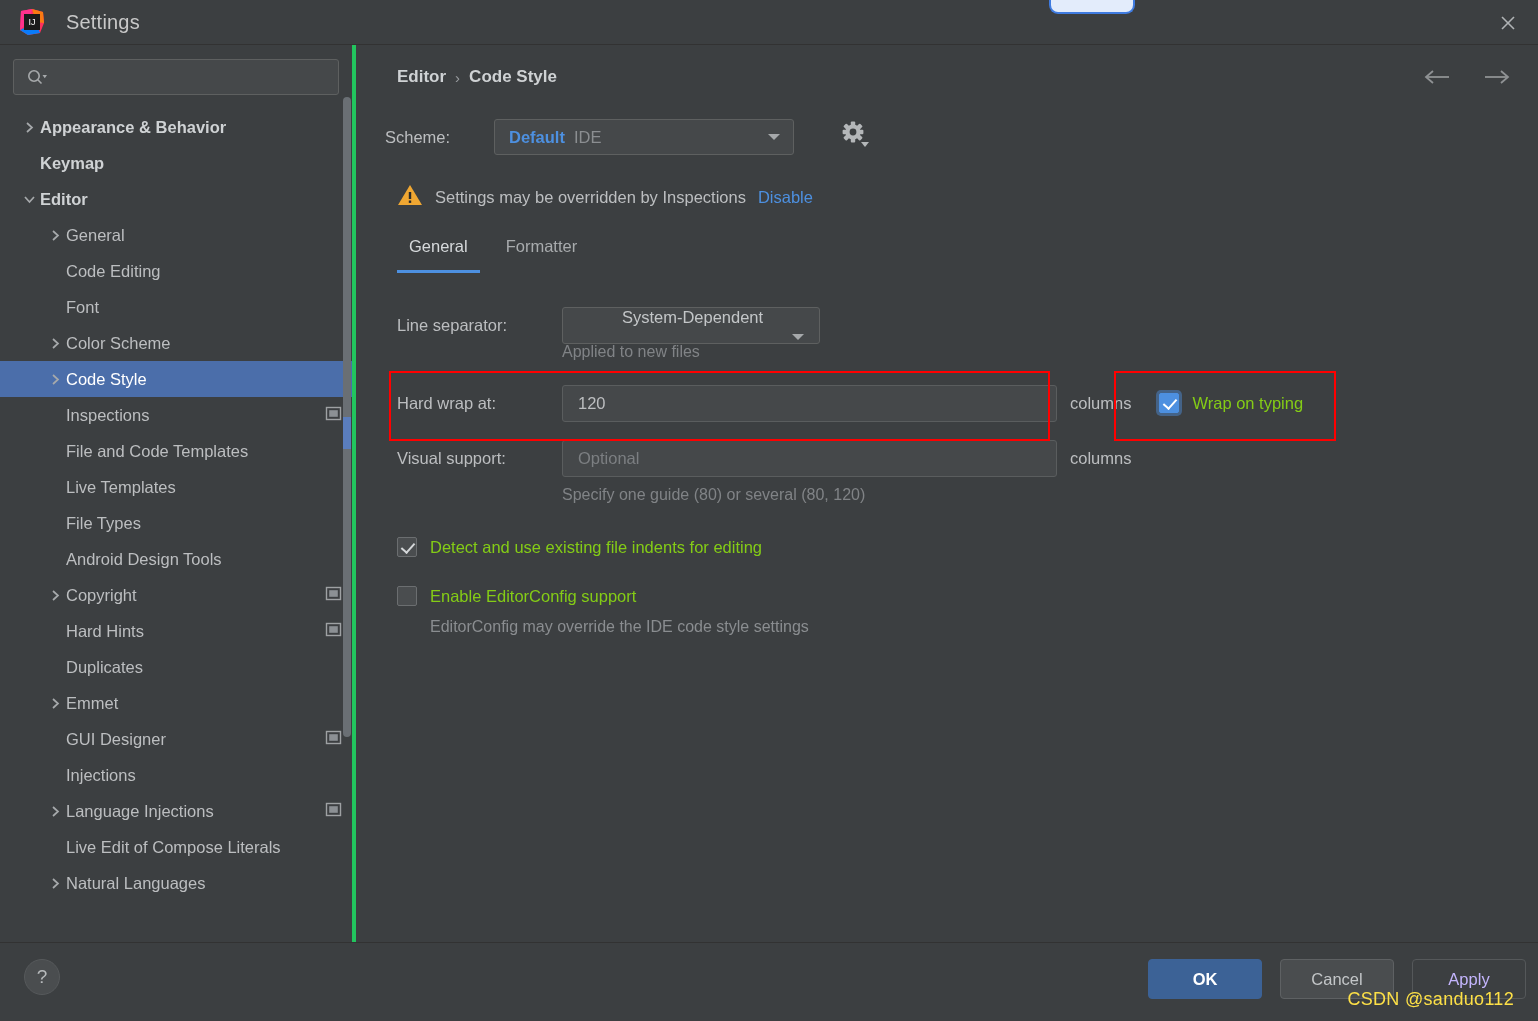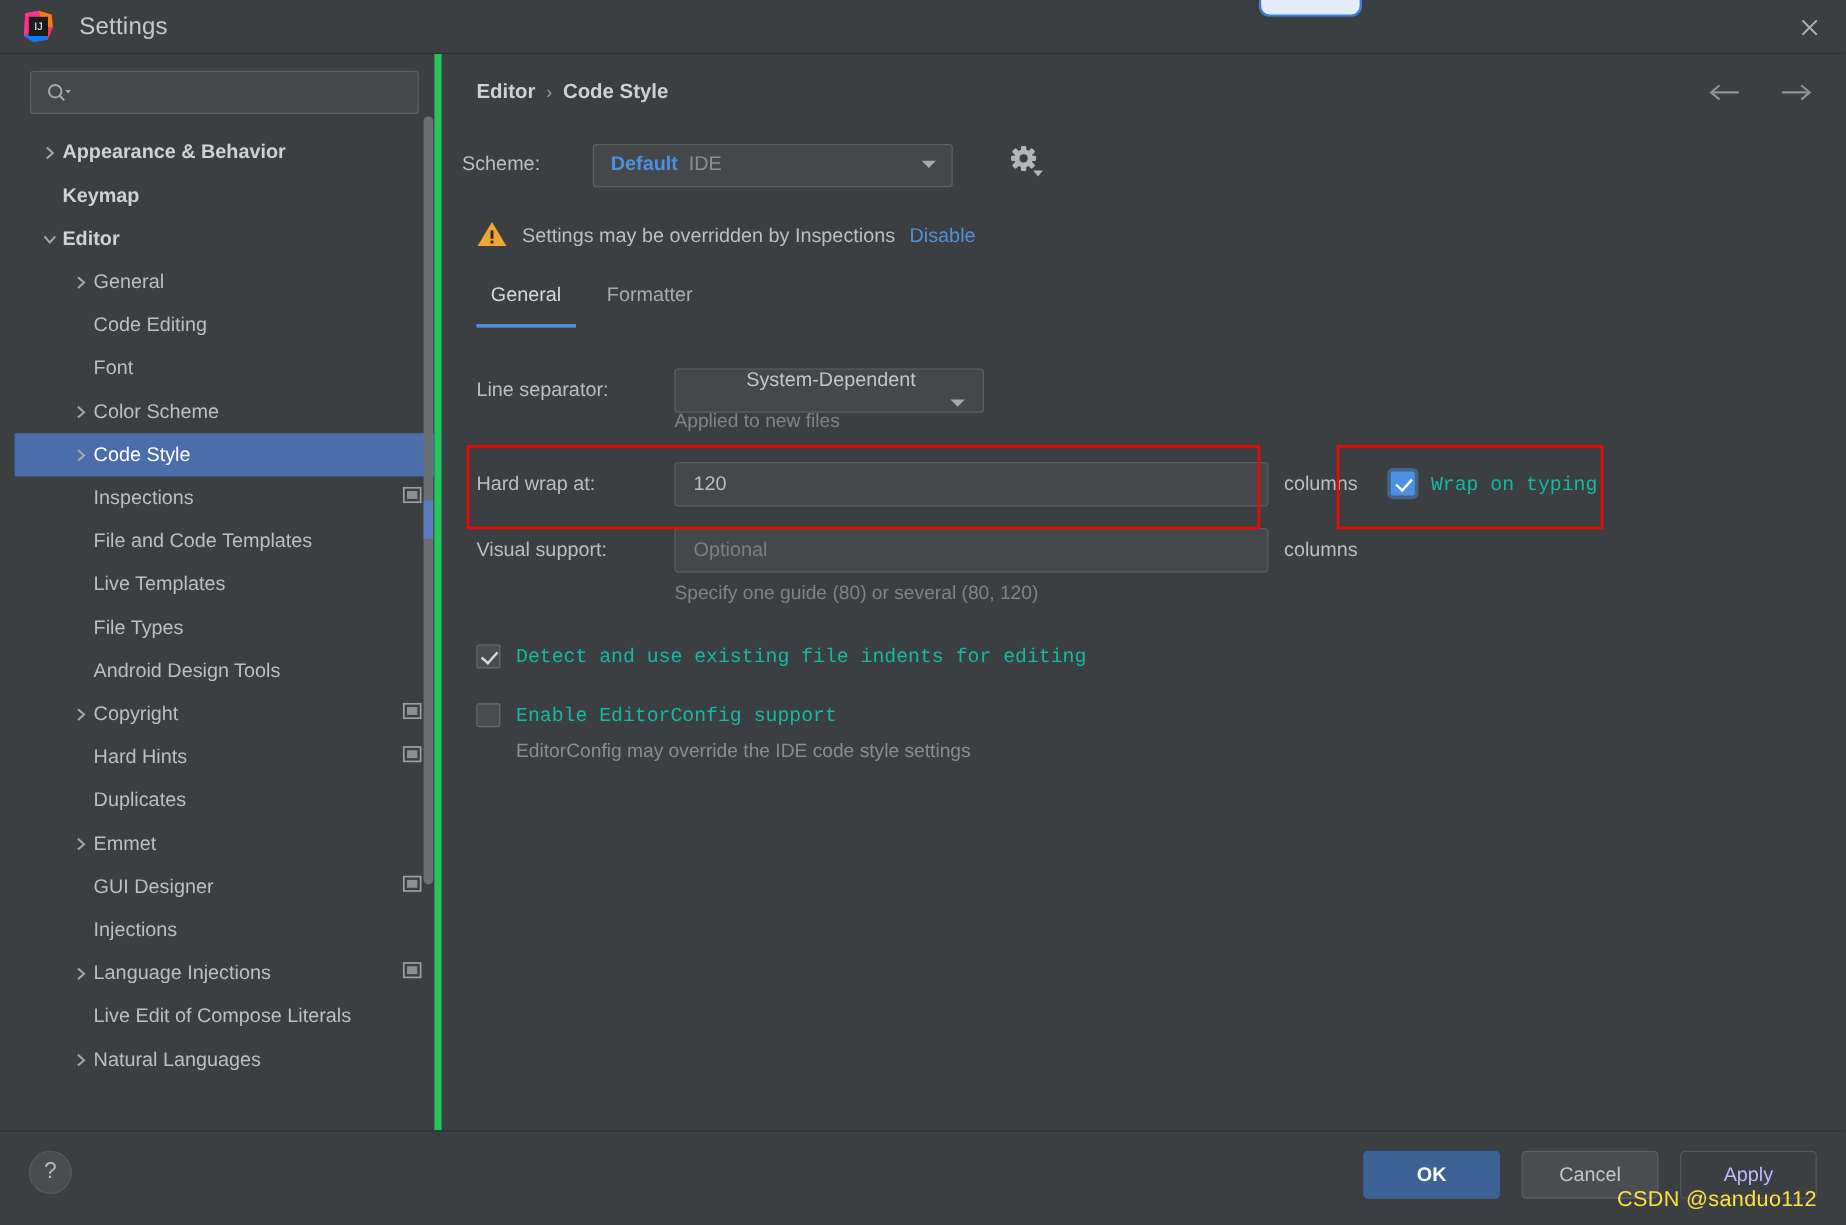--- a/index.html
+++ b/index.html
@@ -33,23 +33,23 @@
   }
   .close-btn {
     position:absolute; right:0; top:0; width:60px; height:45px;
     display:flex; align-items:center; justify-content:center;
     cursor:pointer;
   }
   .close-btn svg { display:block; }
 
   
   .sidebar {
-    position:absolute; left:12px; top:45px; width:356px; height:897px;
+    position:absolute; left:0; top:45px; width:356px; height:897px;
     background:#3c3f41;
-    border-right:6px solid #22c55e;
+    border-right:4px solid #22c55e;
     overflow:hidden;
   }
   .search-wrap { padding:14px 13px 0 13px; }
   .search-box {
     height:36px; border:1px solid #5e6060; border-radius:3px;
     background:#45484a; display:flex; align-items:center; padding-left:12px;
   }
   .search-box svg { display:block; }
 
   .tree { margin-top:14px; position:relative; }
@@ -161,39 +161,39 @@
   .cbox.checked::after {
     content:""; position:absolute; left:6px; top:2px;
     width:6px; height:11px; border:solid #d4d7d9;
     border-width:0 2px 2px 0; transform:rotate(42deg);
   }
   .cbox.blue {
     background:#4d90e0; border-color:#4d90e0;
     box-shadow:0 0 0 3px rgba(77,144,224,.45);
   }
   .cbox.blue::after { border-color:#ffffff; }
-  .cb-label { font-size:16.5px; color:#14b8a6; cursor:pointer;font-family:Liberation Mono, monospace; }
+  .cb-label { font-size:16.5px; color:#84cc16; cursor:pointer; }
   .sub-hint { font-size:16px; color:#8a8d90; margin-left:33px; }
 
   
   .anno { position:absolute; border:2px solid #ff0000; pointer-events:none; }
 
   
   .footer {
     position:absolute; left:0; top:942px; width:1538px; height:79px;
     background:#3c3f41; border-top:1px solid #323232;
   }
   .help-btn {
     position:absolute; left:24px; top:16px; width:36px; height:36px;
     border-radius:50%; background:#4a4d4f; border:1px solid #56595b;
     display:flex; align-items:center; justify-content:center;
     font-size:19px; color:#b7babc; cursor:pointer;
   }
   .btns {
-    position:absolute; right:24px; top:16px; display:flex; gap:18px;
+    position:absolute; right:12px; top:16px; display:flex; gap:18px;
   }
   .btn {
     height:40px; min-width:114px; border-radius:4px;
     display:flex; align-items:center; justify-content:center;
     font-size:16.5px; cursor:pointer;
   }
   .btn.primary {
     background:#3c6296; border:1px solid #3c6296; color:#ffffff; font-weight:bold;
   }
   .btn.normal { background:#4a4d4f; border:1px solid #5e6163; color:#c3c6c8; }

